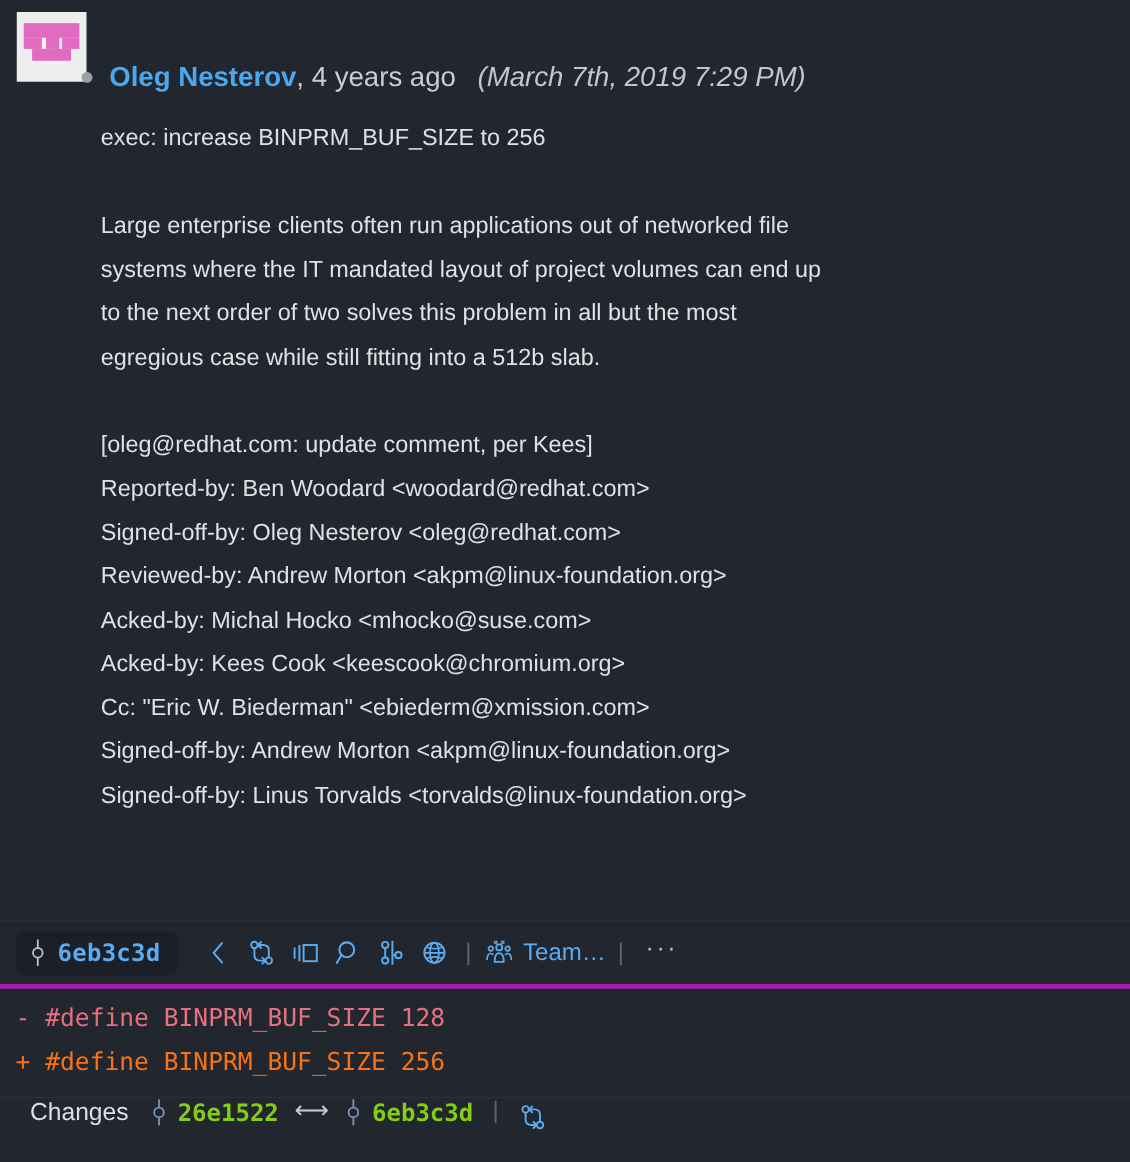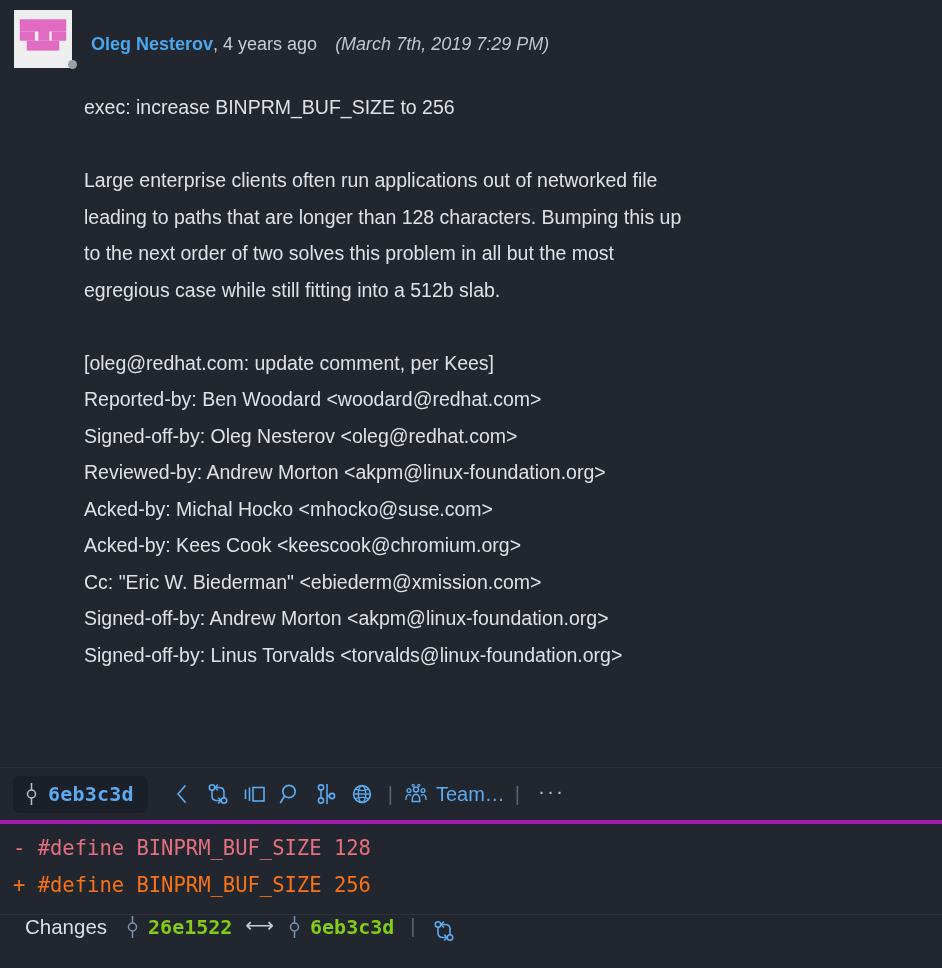--- a/index.html
+++ b/index.html
@@ -48,22 +48,22 @@
     position: absolute;
     right: -5px;
     bottom: -1px;
     width: 9px;
     height: 9px;
     border-radius: 50%;
     background: #9aa0a6;
   }
   .author-line {
     margin-left: 19px;
-    margin-top: 24px;
-    font-size: 18px;
+    margin-top: 44px;
+    font-size: 23px;
     line-height: 24px;
     white-space: nowrap;
   }
   .author-name {
     color: #4ba7f0;
     font-weight: bold;
   }
   .author-rel {
     color: #c9cdd3;
   }
@@ -244,21 +244,21 @@
     </div>
     <div class="author-line">
       <span class="author-name">Oleg Nesterov</span><span class="author-rel">, </span><span class="author-rel">4 years ago</span><span class="author-date">(March 7th, 2019 7:29 PM)</span>
     </div>
   </div>
 
   <div class="message" id="message-body">
       <div class="msg-line">exec: increase BINPRM_BUF_SIZE to 256</div>
       <div class="msg-line blank"></div>
       <div class="msg-line">Large enterprise clients often run applications out of networked file</div>
-      <div class="msg-line">leading to paths that are longer than 128 characters. Bumping this up</div>
+      <div class="msg-line">systems where the IT mandated layout of project volumes can end up</div>
       <div class="msg-line">to the next order of two solves this problem in all but the most</div>
       <div class="msg-line">egregious case while still fitting into a 512b slab.</div>
       <div class="msg-line blank"></div>
       <div class="msg-line">[oleg@redhat.com: update comment, per Kees]</div>
       <div class="msg-line">Reported-by: Ben Woodard &lt;woodard@redhat.com&gt;</div>
       <div class="msg-line">Signed-off-by: Oleg Nesterov &lt;oleg@redhat.com&gt;</div>
       <div class="msg-line">Reviewed-by: Andrew Morton &lt;akpm@linux-foundation.org&gt;</div>
       <div class="msg-line">Acked-by: Michal Hocko &lt;mhocko@suse.com&gt;</div>
       <div class="msg-line">Acked-by: Kees Cook &lt;keescook@chromium.org&gt;</div>
       <div class="msg-line">Cc: "Eric W. Biederman" &lt;ebiederm@xmission.com&gt;</div>

